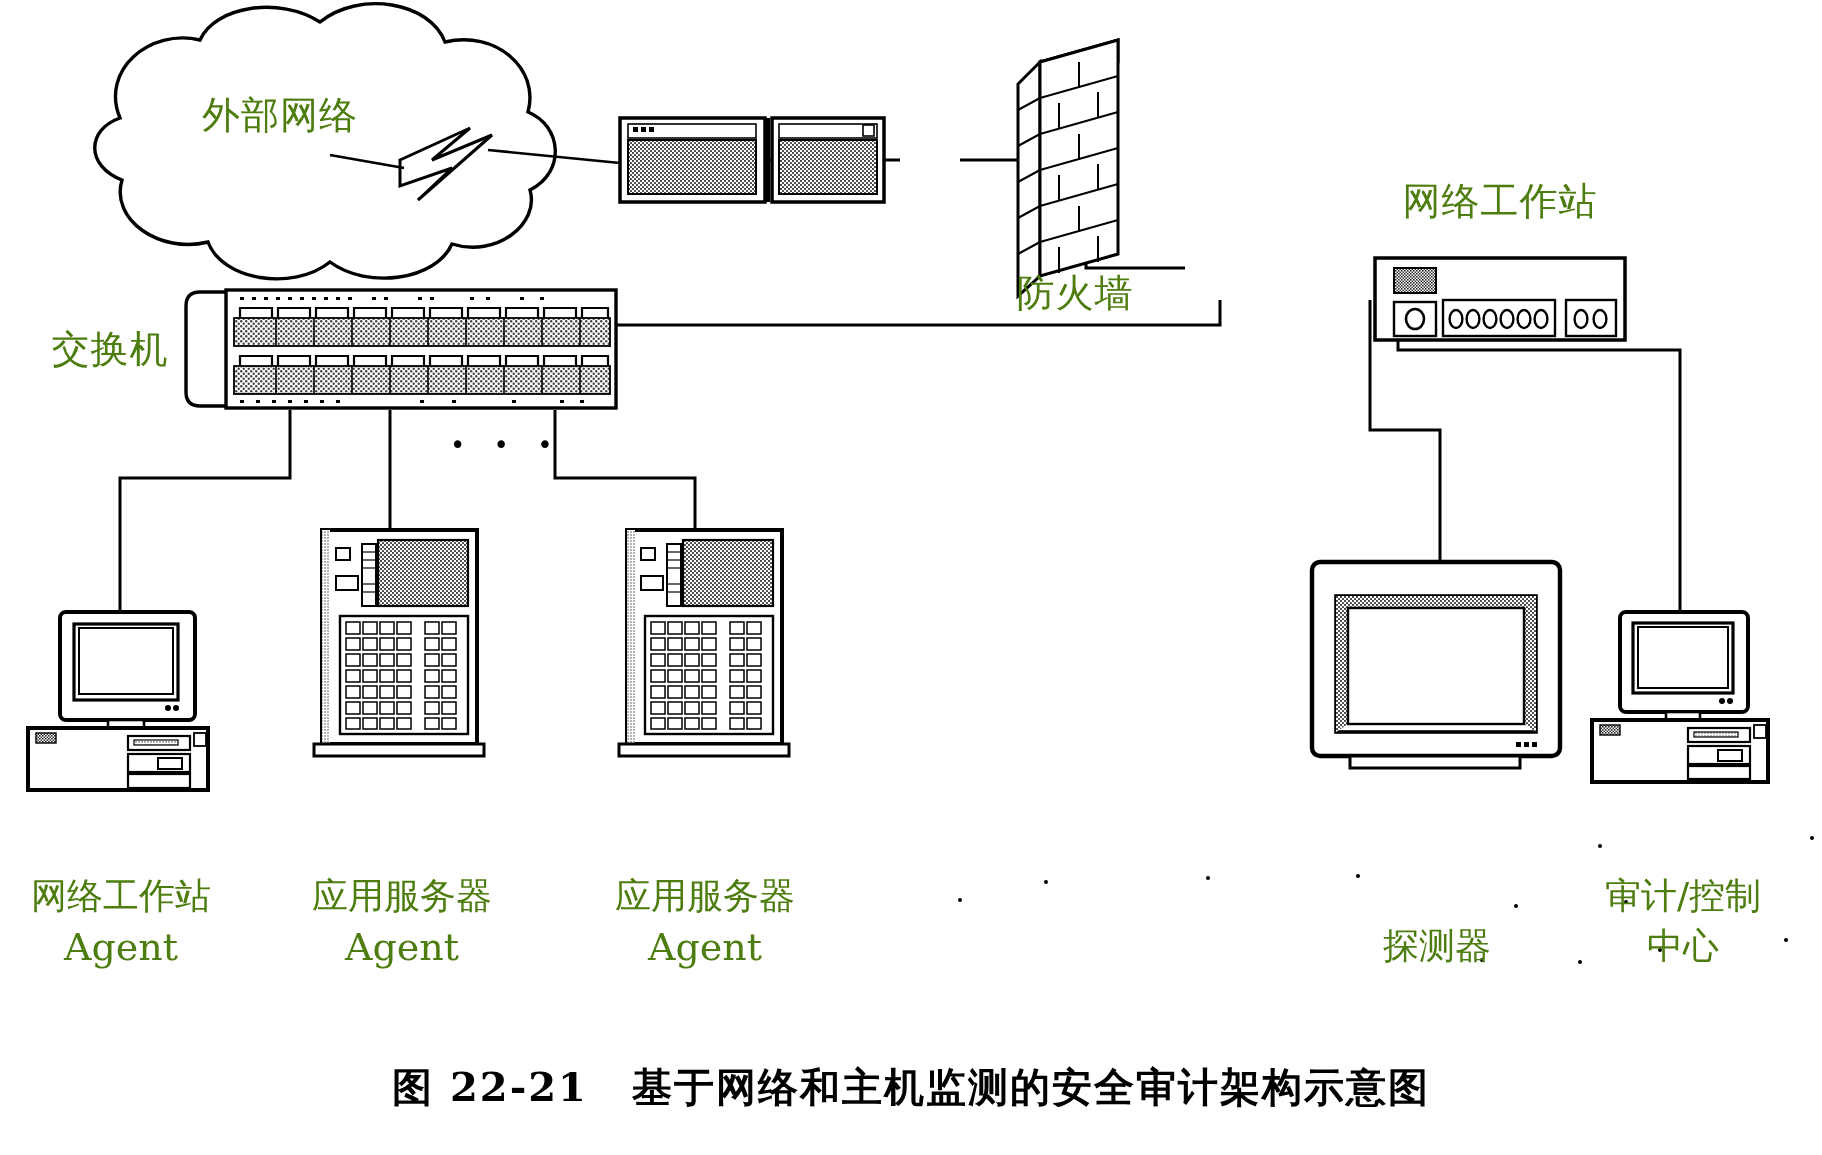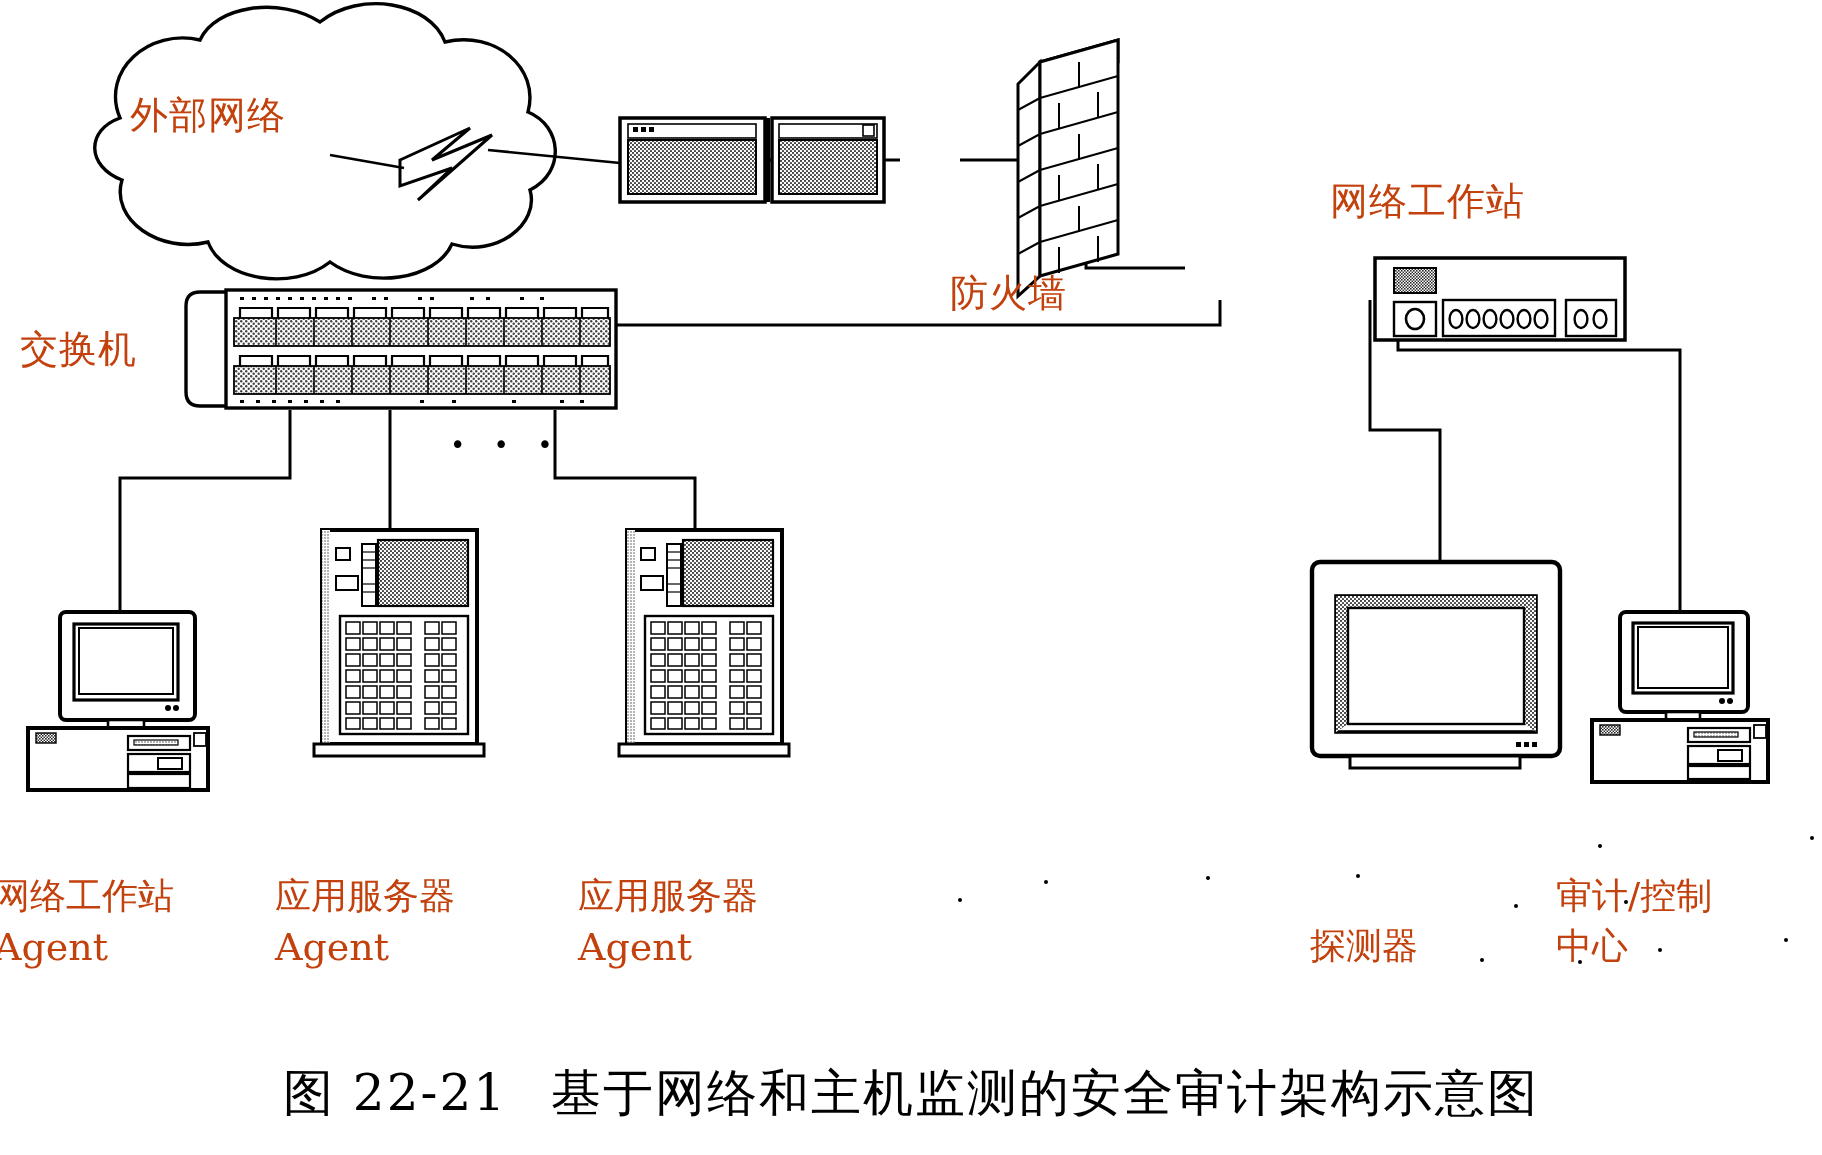--- a/index.html
+++ b/index.html
@@ -21,46 +21,47 @@
   }
   #svgroot {
     position: absolute;
     left: 0;
     top: 0;
     width: 1822px;
     height: 1155px;
   }
   .lbl {
     position: absolute;
-    text-align: left;
+    text-align: center;
     line-height: 1.12;
-    color: #c2410c;
+    color: #4d7c0f;
     white-space: pre;
     font-family: "DejaVu Sans", "Liberation Sans", sans-serif;
   }
   .lbl-cn {
     font-size: 38px;
     letter-spacing: 1px;
   }
   .lbl-cn-sm {
     font-size: 36px;
   }
   .lbl-latin {
     font-family: "DejaVu Serif", "Liberation Serif", serif;
     font-size: 38px;
   }
   .caption {
     position: absolute;
     left: 0;
     top: 1060px;
     width: 1822px;
     text-align: center;
-    font-size: 50px;
+    font-size: 40px;
     letter-spacing: 2px;
     font-family: "DejaVu Sans", "Liberation Sans", sans-serif;
+    font-weight: bold;
   }
   .caption .cap-num {
     font-family: "DejaVu Serif", "Liberation Serif", serif;
   }
   .dots {
     position: absolute;
     font-size: 26px;
     letter-spacing: 10px;
     line-height: 1;
   }

